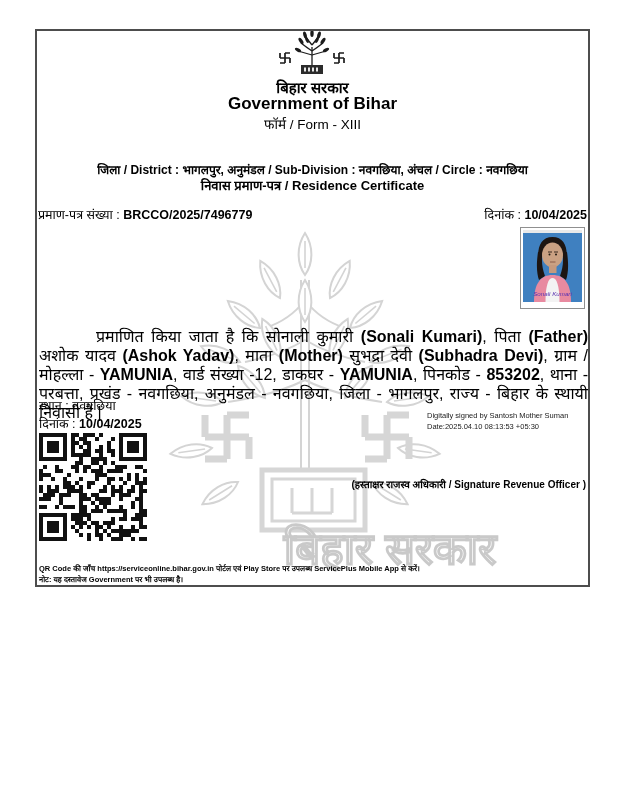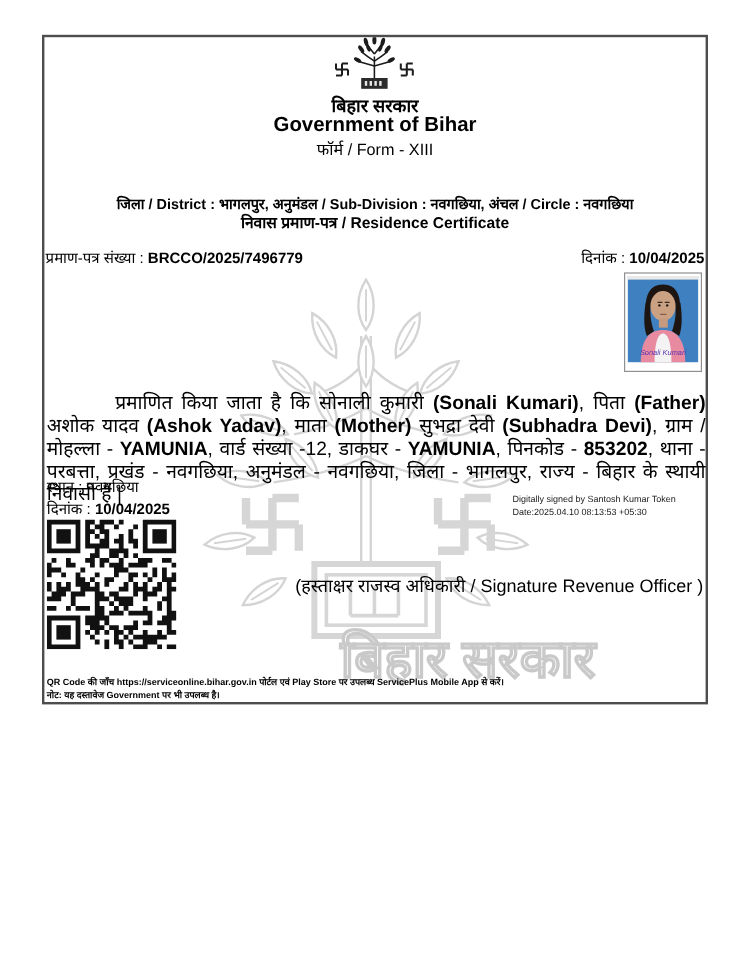--- a/index.html
+++ b/index.html
@@ -23,21 +23,21 @@
   .emblem{left:272px;top:31px;z-index:3;}
   .photo-frame{left:520px;top:227px;z-index:3;background:#fff;border:1px solid #909090;padding:2px;}
   .para{
     left:39px;top:327px;width:549px;font-size:16px;line-height:19px;
     text-align:justify;text-indent:57px;z-index:3;
   }
   .place-line{left:39px;top:397px;font-size:12.5px;z-index:3;}
   .date-line{left:39px;top:415px;font-size:12.5px;z-index:3;}
   .qr-wrap{left:39px;top:433px;width:108px;height:108px;z-index:3;}
   .sig-block{left:427px;top:411px;font-size:7.5px;line-height:10.5px;color:#1a1a1a;z-index:3;}
-  .officer-line{right:39px;top:477px;font-size:15px;font-weight:normal;z-index:3;}
+  .officer-line{right:39px;top:477px;font-size:10px;font-weight:bold;z-index:3;}
   .note1{left:39px;top:563px;font-size:7.5px;font-weight:bold;z-index:3;text-align:center;}
   .note2{left:39px;top:574px;font-size:7.5px;font-weight:bold;z-index:3;}
   .footer-line{left:8px;top:787px;font-size:8.5px;color:#222;z-index:3;}
   .watermark{left:100px;top:220px;z-index:0;}
 </style>
 </head>
 <body>
 
 <div class="sheet">
 
@@ -164,21 +164,21 @@
         <path d="M32 0h4v4h-4zM36 0h4v4h-4zM44 0h4v4h-4zM48 0h4v4h-4zM52 0h4v4h-4zM60 0h4v4h-4zM32 4h4v4h-4zM40 4h4v4h-4zM44 4h4v4h-4zM56 4h4v4h-4zM72 4h4v4h-4zM32 8h4v4h-4zM36 8h4v4h-4zM44 8h4v4h-4zM48 8h4v4h-4zM68 8h4v4h-4zM32 12h4v4h-4zM40 12h4v4h-4zM48 12h4v4h-4zM60 12h4v4h-4zM68 12h4v4h-4zM32 16h4v4h-4zM44 16h4v4h-4zM48 16h4v4h-4zM56 16h4v4h-4zM60 16h4v4h-4zM68 16h4v4h-4zM72 16h4v4h-4zM32 20h4v4h-4zM36 20h4v4h-4zM40 20h4v4h-4zM44 20h4v4h-4zM48 20h4v4h-4zM60 20h4v4h-4zM72 20h4v4h-4zM40 24h4v4h-4zM52 24h4v4h-4zM56 24h4v4h-4zM60 24h4v4h-4zM64 24h4v4h-4zM36 28h4v4h-4zM40 28h4v4h-4zM52 28h4v4h-4zM56 28h4v4h-4zM64 28h4v4h-4zM72 28h4v4h-4zM4 32h4v4h-4zM16 32h4v4h-4zM32 32h4v4h-4zM36 32h4v4h-4zM44 32h4v4h-4zM48 32h4v4h-4zM60 32h4v4h-4zM76 32h4v4h-4zM80 32h4v4h-4zM84 32h4v4h-4zM96 32h4v4h-4zM100 32h4v4h-4zM0 36h4v4h-4zM16 36h4v4h-4zM20 36h4v4h-4zM36 36h4v4h-4zM44 36h4v4h-4zM52 36h4v4h-4zM56 36h4v4h-4zM60 36h4v4h-4zM68 36h4v4h-4zM72 36h4v4h-4zM76 36h4v4h-4zM80 36h4v4h-4zM104 36h4v4h-4zM0 40h4v4h-4zM4 40h4v4h-4zM8 40h4v4h-4zM28 40h4v4h-4zM56 40h4v4h-4zM60 40h4v4h-4zM64 40h4v4h-4zM88 40h4v4h-4zM96 40h4v4h-4zM0 44h4v4h-4zM12 44h4v4h-4zM24 44h4v4h-4zM40 44h4v4h-4zM56 44h4v4h-4zM68 44h4v4h-4zM72 44h4v4h-4zM80 44h4v4h-4zM88 44h4v4h-4zM96 44h4v4h-4zM104 44h4v4h-4zM24 48h4v4h-4zM28 48h4v4h-4zM36 48h4v4h-4zM48 48h4v4h-4zM52 48h4v4h-4zM68 48h4v4h-4zM84 48h4v4h-4zM96 48h4v4h-4zM100 48h4v4h-4zM104 48h4v4h-4zM0 52h4v4h-4zM8 52h4v4h-4zM16 52h4v4h-4zM24 52h4v4h-4zM28 52h4v4h-4zM32 52h4v4h-4zM40 52h4v4h-4zM48 52h4v4h-4zM64 52h4v4h-4zM72 52h4v4h-4zM80 52h4v4h-4zM92 52h4v4h-4zM100 52h4v4h-4zM0 56h4v4h-4zM8 56h4v4h-4zM12 56h4v4h-4zM16 56h4v4h-4zM28 56h4v4h-4zM32 56h4v4h-4zM36 56h4v4h-4zM40 56h4v4h-4zM60 56h4v4h-4zM64 56h4v4h-4zM72 56h4v4h-4zM76 56h4v4h-4zM80 56h4v4h-4zM88 56h4v4h-4zM92 56h4v4h-4zM100 56h4v4h-4zM104 56h4v4h-4zM4 60h4v4h-4zM8 60h4v4h-4zM12 60h4v4h-4zM20 60h4v4h-4zM24 60h4v4h-4zM28 60h4v4h-4zM40 60h4v4h-4zM44 60h4v4h-4zM52 60h4v4h-4zM56 60h4v4h-4zM72 60h4v4h-4zM80 60h4v4h-4zM84 60h4v4h-4zM88 60h4v4h-4zM100 60h4v4h-4zM0 64h4v4h-4zM4 64h4v4h-4zM8 64h4v4h-4zM20 64h4v4h-4zM40 64h4v4h-4zM44 64h4v4h-4zM48 64h4v4h-4zM56 64h4v4h-4zM60 64h4v4h-4zM64 64h4v4h-4zM68 64h4v4h-4zM80 64h4v4h-4zM96 64h4v4h-4zM100 64h4v4h-4zM20 68h4v4h-4zM40 68h4v4h-4zM52 68h4v4h-4zM60 68h4v4h-4zM64 68h4v4h-4zM68 68h4v4h-4zM92 68h4v4h-4zM100 68h4v4h-4zM0 72h4v4h-4zM4 72h4v4h-4zM16 72h4v4h-4zM24 72h4v4h-4zM28 72h4v4h-4zM32 72h4v4h-4zM40 72h4v4h-4zM44 72h4v4h-4zM56 72h4v4h-4zM64 72h4v4h-4zM80 72h4v4h-4zM92 72h4v4h-4zM100 72h4v4h-4zM40 76h4v4h-4zM44 76h4v4h-4zM52 76h4v4h-4zM56 76h4v4h-4zM60 76h4v4h-4zM68 76h4v4h-4zM72 76h4v4h-4zM76 76h4v4h-4zM80 76h4v4h-4zM84 76h4v4h-4zM100 76h4v4h-4zM104 76h4v4h-4zM32 80h4v4h-4zM36 80h4v4h-4zM40 80h4v4h-4zM44 80h4v4h-4zM48 80h4v4h-4zM84 80h4v4h-4zM96 80h4v4h-4zM100 80h4v4h-4zM104 80h4v4h-4zM32 84h4v4h-4zM36 84h4v4h-4zM40 84h4v4h-4zM48 84h4v4h-4zM72 84h4v4h-4zM80 84h4v4h-4zM84 84h4v4h-4zM92 84h4v4h-4zM96 84h4v4h-4zM100 84h4v4h-4zM36 88h4v4h-4zM40 88h4v4h-4zM44 88h4v4h-4zM52 88h4v4h-4zM56 88h4v4h-4zM64 88h4v4h-4zM68 88h4v4h-4zM72 88h4v4h-4zM100 88h4v4h-4zM32 92h4v4h-4zM40 92h4v4h-4zM48 92h4v4h-4zM56 92h4v4h-4zM60 92h4v4h-4zM68 92h4v4h-4zM80 92h4v4h-4zM92 92h4v4h-4zM100 92h4v4h-4zM104 92h4v4h-4zM36 96h4v4h-4zM56 96h4v4h-4zM64 96h4v4h-4zM72 96h4v4h-4zM76 96h4v4h-4zM80 96h4v4h-4zM84 96h4v4h-4zM88 96h4v4h-4zM92 96h4v4h-4zM96 96h4v4h-4zM40 100h4v4h-4zM48 100h4v4h-4zM56 100h4v4h-4zM60 100h4v4h-4zM68 100h4v4h-4zM80 100h4v4h-4zM84 100h4v4h-4zM88 100h4v4h-4zM48 104h4v4h-4zM60 104h4v4h-4zM72 104h4v4h-4zM76 104h4v4h-4zM80 104h4v4h-4zM92 104h4v4h-4zM100 104h4v4h-4zM104 104h4v4h-4z" fill="#111111"></path>
         <path d="M0 0h28v28h-28z M4 4v20h20v-20z" fill="#111111" fill-rule="evenodd"></path>
         <rect x="8" y="8" width="12" height="12" fill="#111111"></rect>
         <path d="M80 0h28v28h-28z M84 4v20h20v-20z" fill="#111111" fill-rule="evenodd"></path>
         <rect x="88" y="8" width="12" height="12" fill="#111111"></rect>
         <path d="M0 80h28v28h-28z M4 84v20h20v-20z" fill="#111111" fill-rule="evenodd"></path>
         <rect x="8" y="88" width="12" height="12" fill="#111111"></rect>
       </svg></div>
 
   <div class="abs sig-block">
-    <div>Digitally signed by Santosh Kumar Token</div>
+    <div>Digitally signed by Santosh Mother Suman</div>
     <div>Date:2025.04.10 08:13:53 +05:30</div>
   </div>
 
   <div class="abs officer-line">(हस्ताक्षर राजस्व अधिकारी / Signature Revenue Officer )</div>
 
   <div class="abs note1">QR Code की जाँच https://serviceonline.bihar.gov.in पोर्टल एवं Play Store पर उपलब्ध ServicePlus Mobile App से करें।</div>
   <div class="abs note2">नोट: यह दस्तावेज Government पर भी उपलब्ध है।</div>
 
 
 </div>

